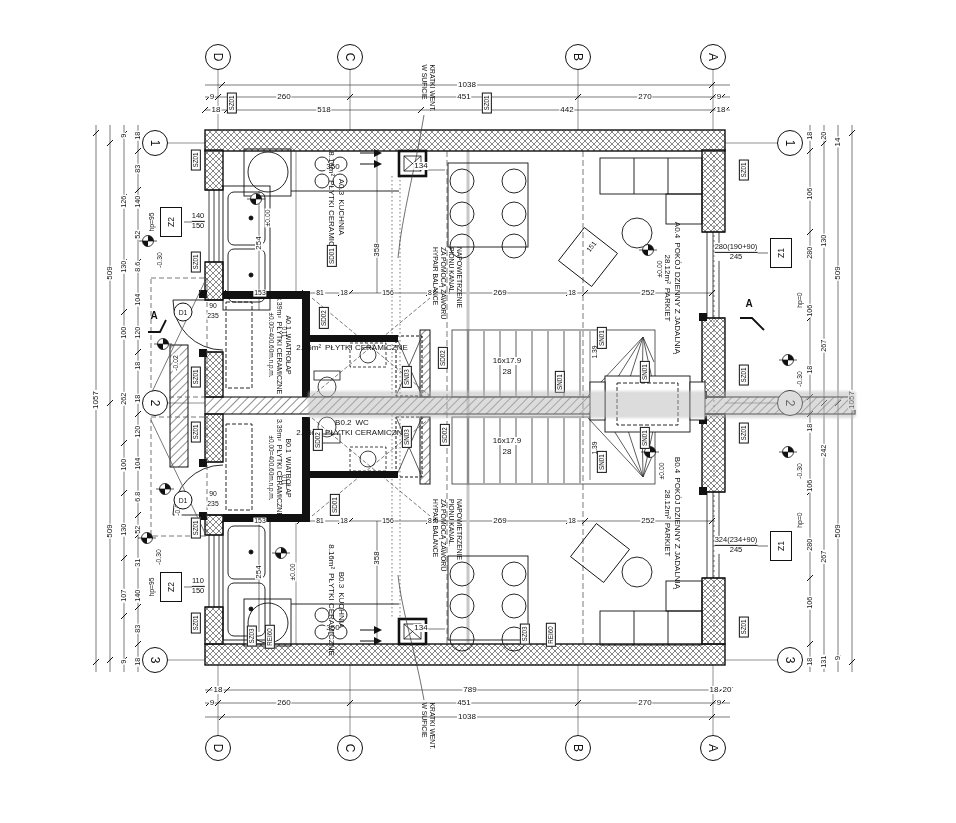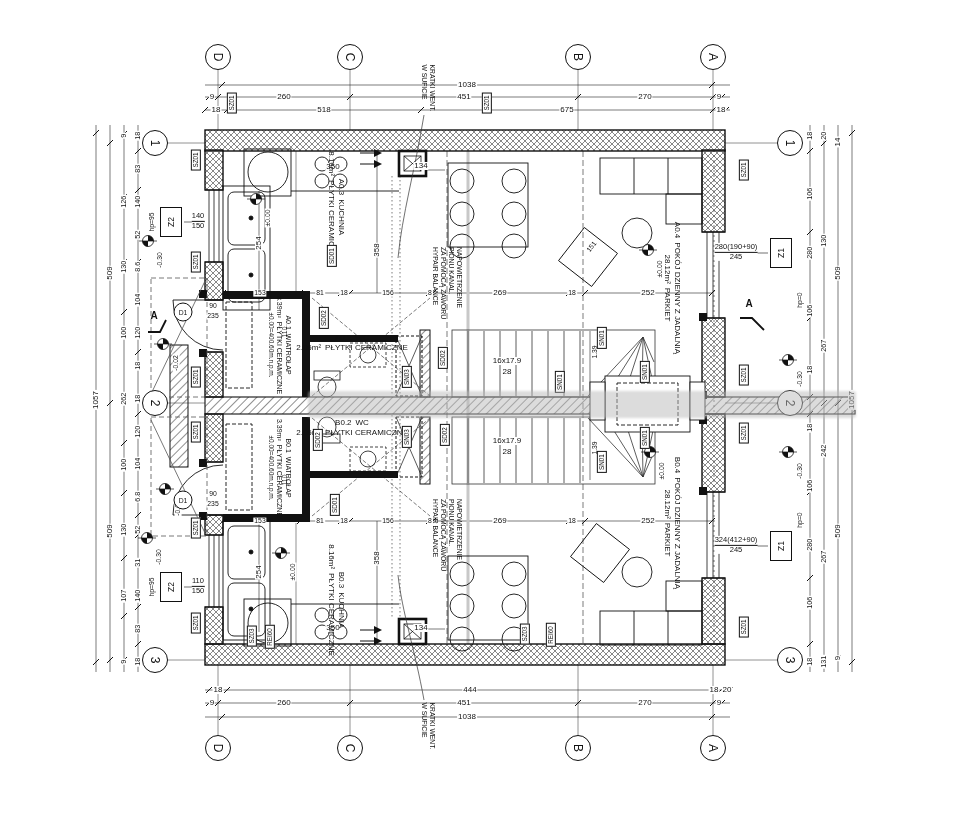--- a/index.html
+++ b/index.html
@@ -361,25 +361,25 @@
     </div>
 
 <span class="lb" style="left:467px;top:85px">1038</span>
 <span class="lb" style="left:212px;top:97px">9</span>
 <span class="lb" style="left:284px;top:97px">260</span>
 <span class="lb" style="left:464px;top:97px">451</span>
 <span class="lb" style="left:645px;top:97px">270</span>
 <span class="lb" style="left:719px;top:97px">9</span>
 <span class="lb" style="left:216px;top:110px">18</span>
 <span class="lb" style="left:324px;top:110px">518</span>
-<span class="lb" style="left:567px;top:110px">675</span>
+<span class="lb" style="left:567px;top:110px">442</span>
 <span class="lb" style="left:721px;top:110px">18</span>
 
 <span class="lb" style="left:218px;top:690px">18</span>
-<span class="lb" style="left:470px;top:690px">444</span>
+<span class="lb" style="left:470px;top:690px">789</span>
 <span class="lb" style="left:714px;top:690px">18</span>
 <span class="lb" style="left:727px;top:690px">20</span>
 <span class="lb" style="left:212px;top:703px">9</span>
 <span class="lb" style="left:284px;top:703px">260</span>
 <span class="lb" style="left:464px;top:703px">451</span>
 <span class="lb" style="left:645px;top:703px">270</span>
 <span class="lb" style="left:719px;top:703px">9</span>
 <span class="lb" style="left:467px;top:717px">1038</span>
 
 <div class="chain" style="left:132px;top:132px;height:533px">
@@ -542,21 +542,21 @@
 <div class="frac" style="left:198px;top:586px"><span>110</span><span class="den">150</span></div>
 <span class="lv s7" style="left:152px;top:587px">hp=95</span>
 <div class="wb" style="left:781px;top:253px">
       <span>Z1</span>
     </div>
 <div class="frac" style="left:736px;top:252px"><span>280(190+90)</span><span class="den">245</span></div>
 <span class="lv s7" style="left:800px;top:300px">hp=0</span>
 <div class="wb" style="left:781px;top:546px">
       <span>Z1</span>
     </div>
-<div class="frac" style="left:736px;top:545px"><span>324(412+90)</span><span class="den">245</span></div>
+<div class="frac" style="left:736px;top:545px"><span>324(234+90)</span><span class="den">245</span></div>
 <span class="lv s7" style="left:800px;top:520px">hp=0</span>
 <div class="dc" style="left:183px;top:312px">D1</div>
 <span class="lb s7" style="left:213px;top:306px">90</span>
 <span class="lb s7" style="left:213px;top:316px">235</span>
 <div class="dc" style="left:183px;top:500px">D1</div>
 <span class="lb s7" style="left:213px;top:494px">90</span>
 <span class="lb s7" style="left:213px;top:504px">235</span>
 
 <span class="lb" style="left:507px;top:361px">16x17.9</span>
 <span class="lb" style="left:507px;top:372px">28</span>

